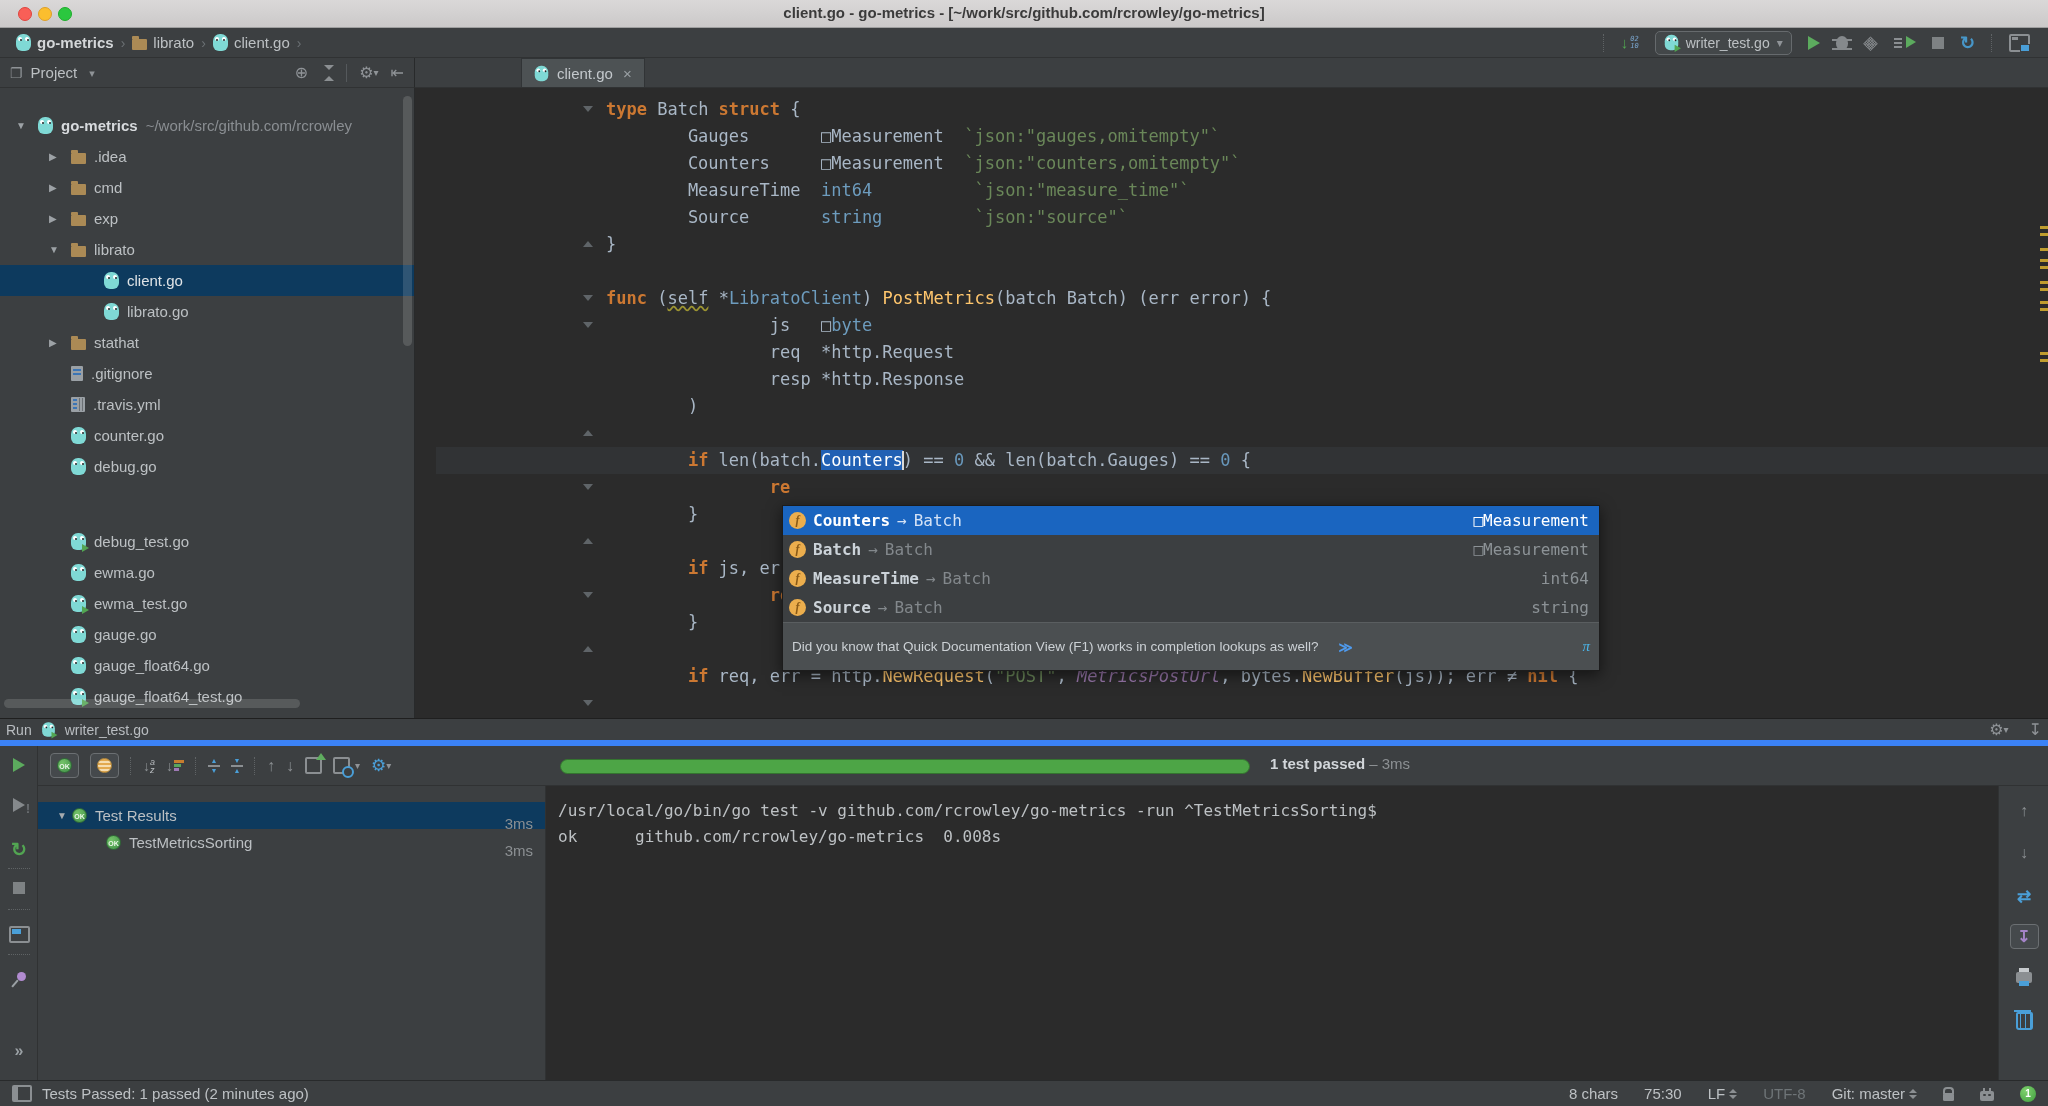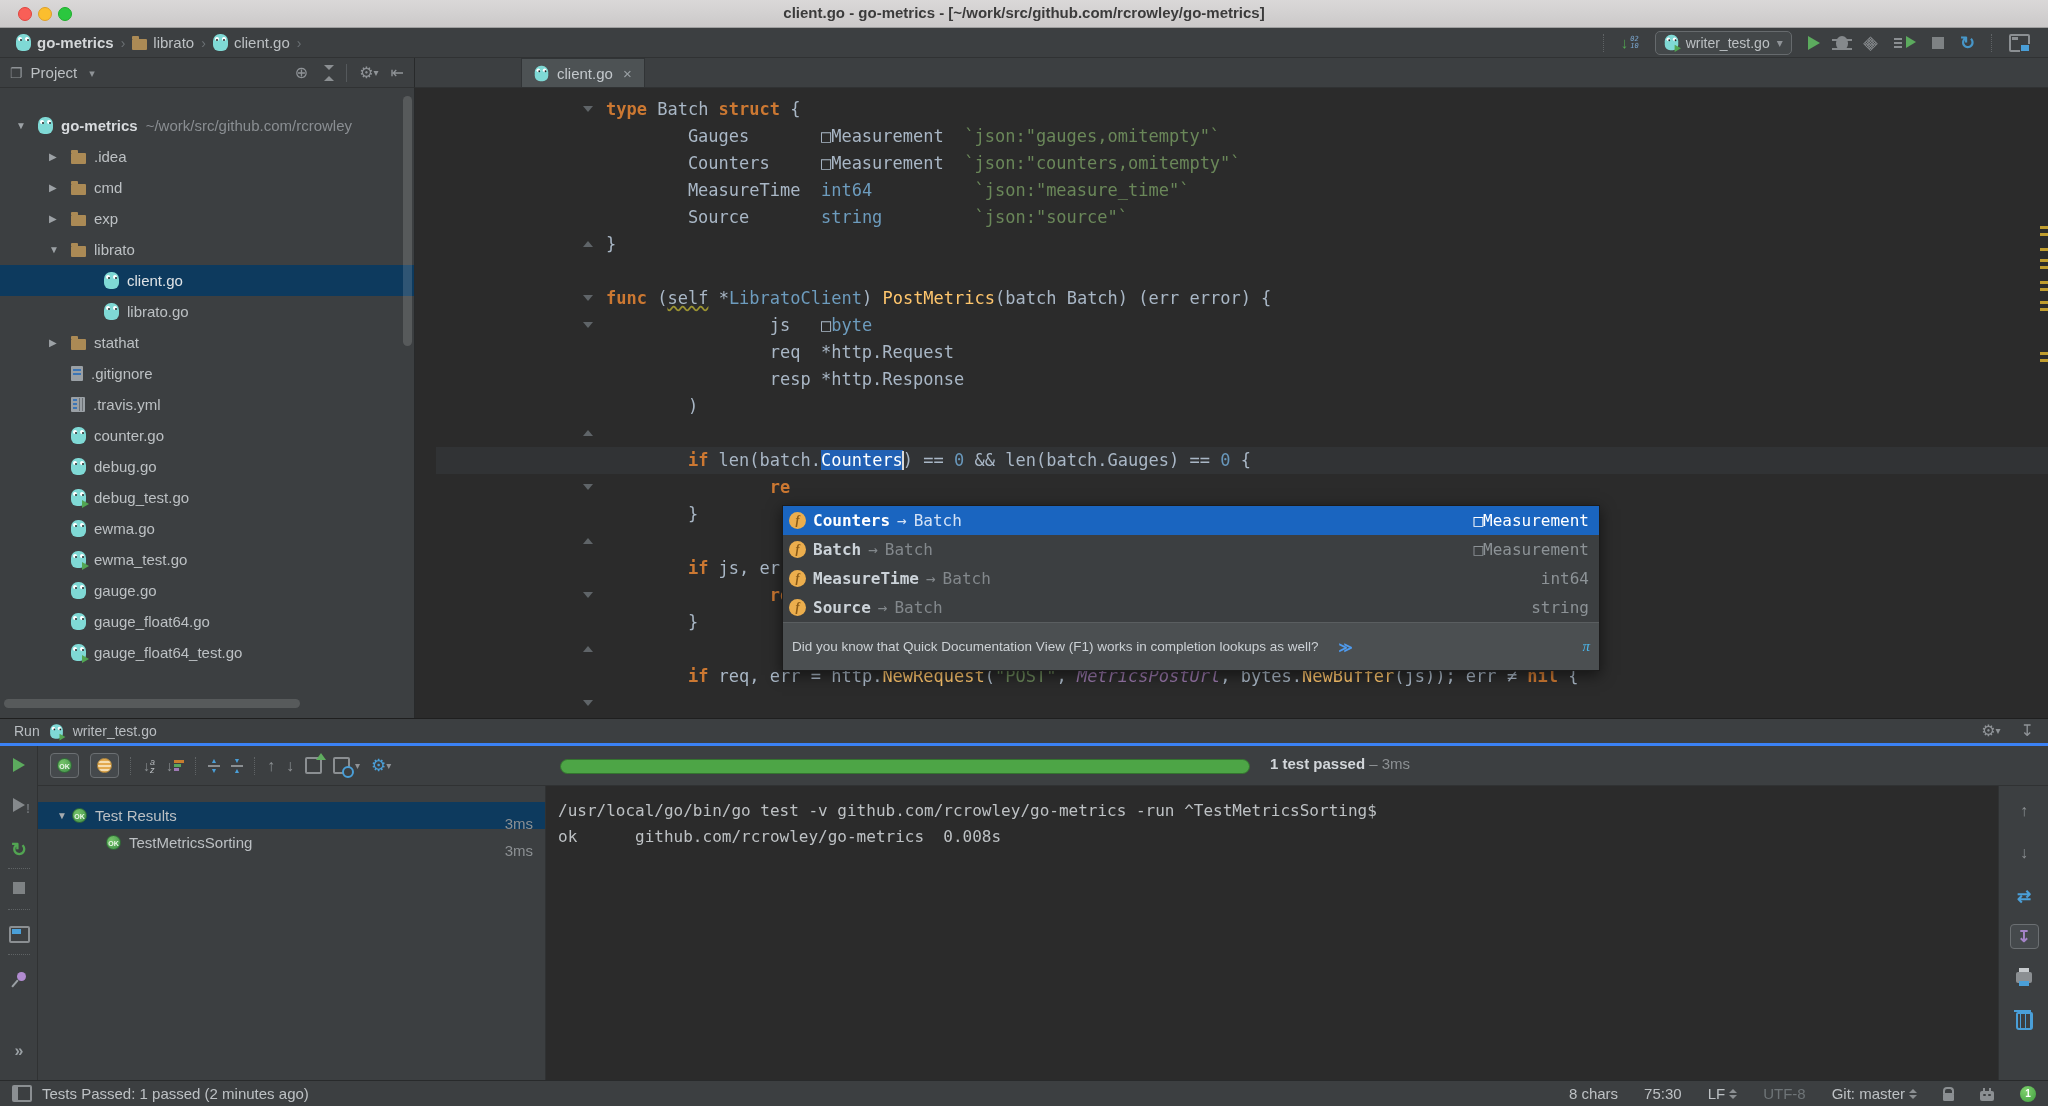--- a/index.html
+++ b/index.html
@@ -100,21 +100,21 @@
   .prow .nm{font-weight:bold;color:#ccd3d9;}
   .prow.sel .nm{color:#ffffff;}
   .prow .org,.prow .arr{color:#83888c;}
   .prow.sel .org,.prow.sel .arr{color:#d4e2f5;}
   .prow .typ{margin-left:auto;color:#8c9296;}
   .prow.sel .typ{color:#ffffff;}
   #popup .hint{height:27px;background:#4b4f51;border-top:1px solid #5a5e60;display:flex;align-items:center;padding:10px 9px;font-size:13.5px;color:#ccd1d5;gap:20px;text-align:center;}
   #popup .hint .lnk{color:#4f9bee;font-weight:bold;}
   #popup .hint .pi{margin-left:auto;color:#4bb8ec;font-style:italic;font-family:"Liberation Serif",serif;font-size:15px;}
   
-  #run-header{left:0;top:718px;width:2048px;height:28px;background:#3c3f41;border-top:1px solid #1f1f1f;border-bottom:3px solid #3b82f6;box-sizing:border-box;display:flex;align-items:center;gap:9px;padding:0 14px;color:#b9bdc1;font-size:14px;}
+  #run-header{left:0;top:718px;width:2048px;height:28px;background:#3c3f41;border-top:1px solid #1f1f1f;border-bottom:6px solid #3b82f6;box-sizing:border-box;display:flex;align-items:center;gap:9px;padding:0 6px;color:#b9bdc1;font-size:14px;}
   #run-header .right{margin-left:auto;display:flex;align-items:center;gap:20px;}
   #run-left{left:0;top:746px;width:38px;height:334px;background:#3c3f41;border-right:1px solid #303233;box-sizing:border-box;}
   #run-left .slot{position:absolute;left:0;width:38px;display:flex;justify-content:center;}
   .hsepd{width:22px;border-top:1px dotted #5f6365;}
   .i-rerunfail{position:relative;}
   .i-rerunfail .ex{position:absolute;right:-5px;top:-3px;color:#6e7276;font-weight:bold;font-size:12px;}
   .i-auto{color:#52a552;font-size:19px;font-weight:bold;}
   .i-restore{width:17px;height:13px;border:2px solid #8b8f92;border-radius:2px;position:relative;}
   .i-restore::before{content:"";position:absolute;left:1px;top:1px;width:9px;height:5px;background:#4a9fd8;}
   .i-pin{width:15px;height:15px;position:relative;}
@@ -307,21 +307,21 @@
       <div class="trow" style="padding-left: 49px;">
         <span class="arrow"></span>
         <span class="ic fic i-gopher"></span>
         <span class="lbl">counter.go</span>
       </div>
       <div class="trow" style="padding-left: 49px;">
         <span class="arrow"></span>
         <span class="ic fic i-gopher"></span>
         <span class="lbl">debug.go</span>
       </div>
-      <div class="trow" style="padding-left: 49px;">
+      <div class="trow" style="padding-left: 49px; margin-top: 44px;">
         <span class="arrow"></span>
         <span class="ic fic i-gopher">
           <span class="runbadge"></span>
         </span>
         <span class="lbl">debug_test.go</span>
       </div>
       <div class="trow" style="padding-left: 49px;">
         <span class="arrow"></span>
         <span class="ic fic i-gopher"></span>
         <span class="lbl">ewma.go</span>

